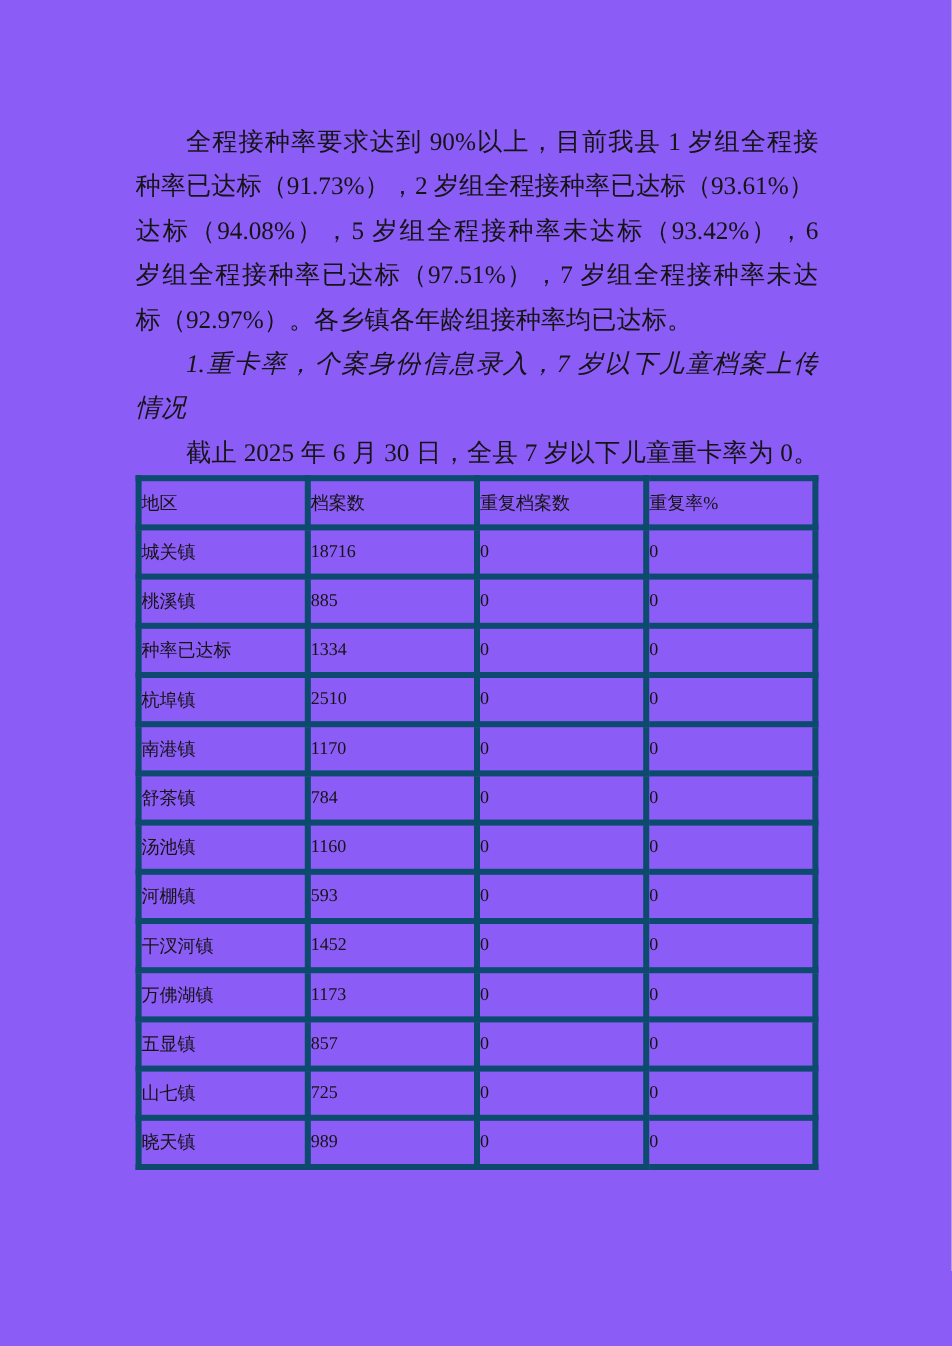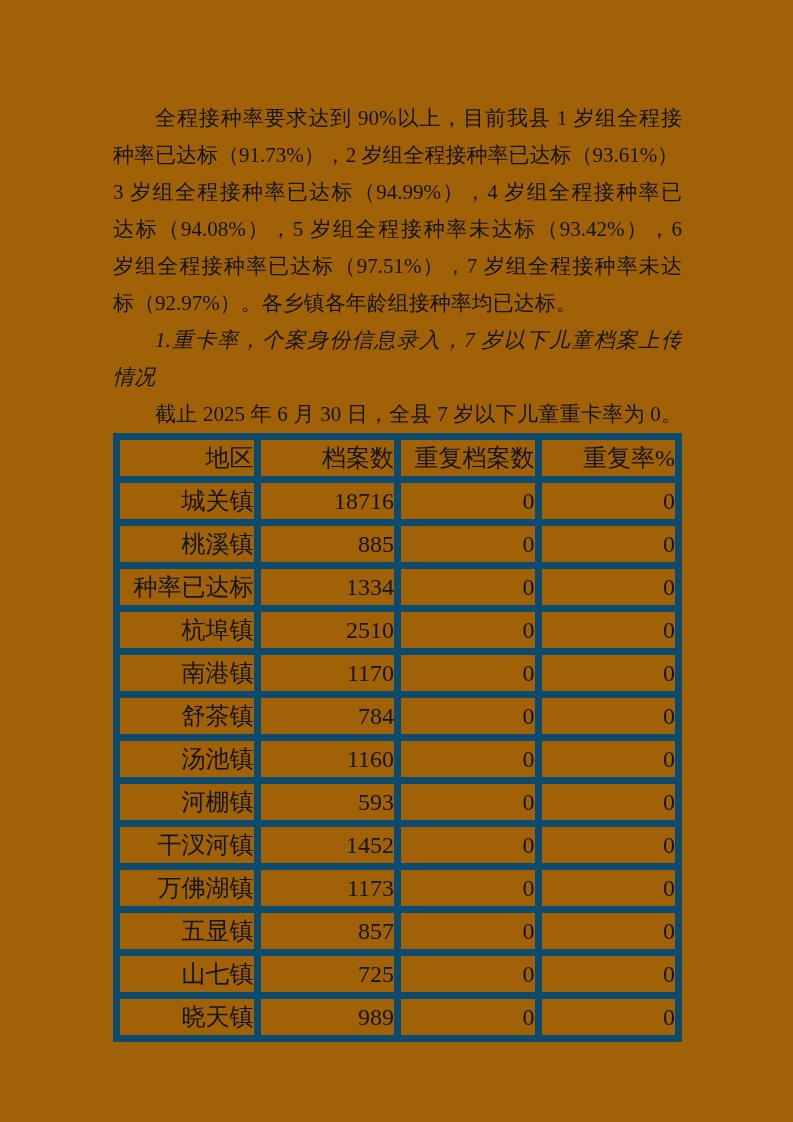--- a/index.html
+++ b/index.html
@@ -10,21 +10,21 @@
   body {
     width: 793px;
     height: 1122px;
     overflow: hidden;
   }
   .page {
     box-sizing: border-box;
     width: 793px;
     height: 1122px;
     padding: 100px 111px 4px 113px;
-    background: #a16207;
+    background: #8b5cf6;
     color: #141414;
     font-family: "Liberation Serif", "DejaVu Serif", serif;
   }
   .doc-line {
     font-size: 21px;
     line-height: 37px;
     height: 37px;
     white-space: nowrap;
     text-align: justify;
     text-align-last: justify;
@@ -42,42 +42,41 @@
     text-align: center;
   }
   table.data-table {
     width: 100%;
     border-collapse: collapse;
     table-layout: fixed;
     margin-top: 0;
   }
   table.data-table th,
   table.data-table td {
-    border: 7px solid #0c4a6e;
+    border: 5px solid #0c4a6e;
     height: 36px;
-    text-align: right;
+    text-align: left;
     vertical-align: middle;
-    font-size: 24px;
+    font-size: 15px;
     font-weight: normal;
     padding: 0;
     color: #141414;
   }
   table.data-table col {
     width: 25%;
   }
 </style>
 </head>
 <body>
 
 <div class="page">
 
   <div>
     <div class="doc-line indent">全程接种率要求达到 90%以上，目前我县 1 岁组全程接</div>
     <div class="doc-line">种率已达标（91.73%），2 岁组全程接种率已达标（93.61%），</div>
-    <div class="doc-line">3 岁组全程接种率已达标（94.99%），4 岁组全程接种率已</div>
     <div class="doc-line">达标（94.08%），5 岁组全程接种率未达标（93.42%），6</div>
     <div class="doc-line">岁组全程接种率已达标（97.51%），7 岁组全程接种率未达</div>
     <div class="doc-line flush-left">标（92.97%）。各乡镇各年龄组接种率均已达标。</div>
   </div>
 
   <div>
     <div class="doc-line indent kaiti">1.重卡率，个案身份信息录入，7 岁以下儿童档案上传</div>
     <div class="doc-line flush-left kaiti">情况</div>
   </div>
 

